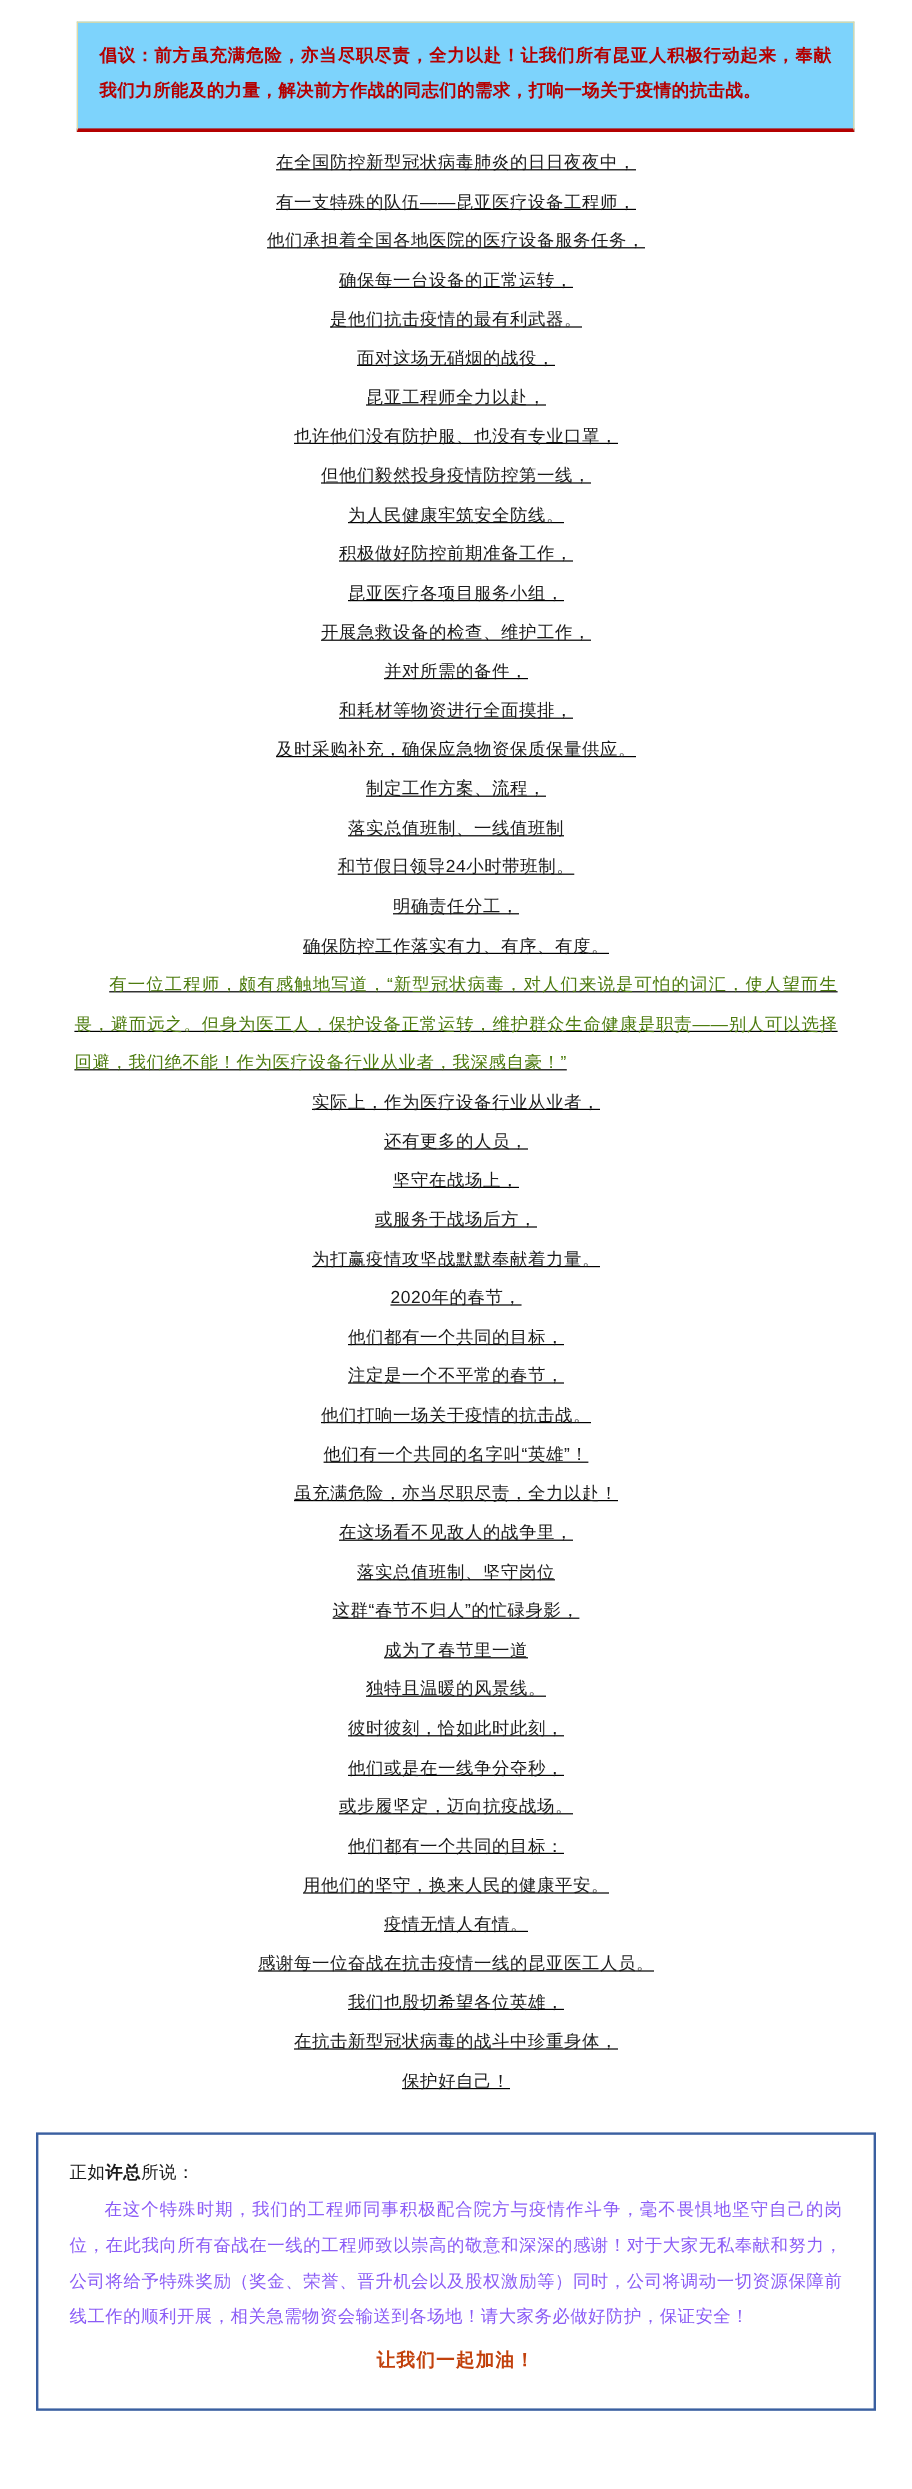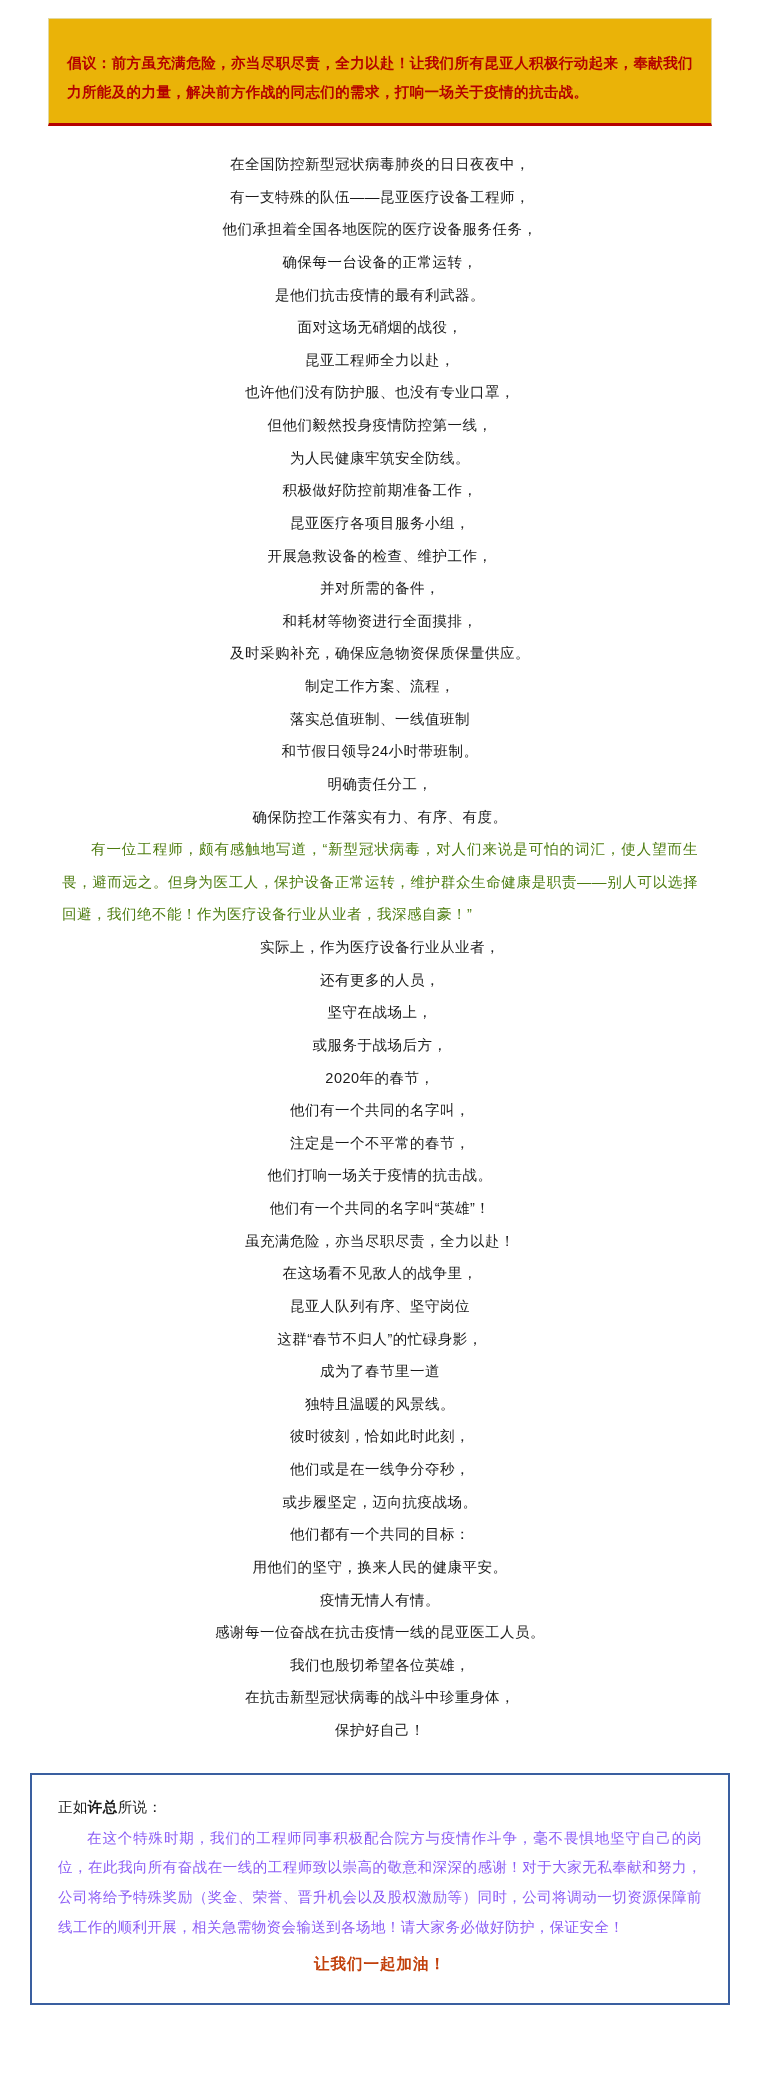--- a/index.html
+++ b/index.html
@@ -15,43 +15,44 @@
     width: 760px;
     min-height: 2074px;
     box-sizing: border-box;
     padding: 0;
     background: #ffffff;
     position: relative;
   }
 
   
   .callout {
-    margin: 18px 48px 0 48px;
-    background: #eab308;
+    margin: 18px 48px 0 64px;
+    background: #7dd3fc;
     border: 1px solid #e2d9a0;
     border-bottom: 3px solid #b40000;
     box-sizing: border-box;
-    padding: 30px 18px 16px 18px;
+    padding: 14px 18px 16px 18px;
   }
   .callout p {
     margin: 0;
     color: #b40000;
     font-size: 14.5px;
     line-height: 2.0;
     letter-spacing: 0.4px;
     text-align: justify;
     font-weight: bold;
   }
   .callout .lead {
     color: #b40000;
   }
 
   
   .body-lines {
-    margin: 22px 60px 0 60px;
+    margin: 10px 60px 0 60px;
+    text-decoration: underline;
   }
   .body-lines .line {
     text-align: center;
     color: #1a1a1a;
     font-size: 14.5px;
     line-height: 2.25;
     letter-spacing: 0.5px;
   }
   .body-lines .para {
     text-align: justify;
@@ -128,28 +129,29 @@
     <div class="line">制定工作方案、流程，</div>
     <div class="line">落实总值班制、一线值班制</div>
     <div class="line">和节假日领导24小时带班制。</div>
     <div class="line">明确责任分工，</div>
     <div class="line">确保防控工作落实有力、有序、有度。</div>
     <div class="para">有一位工程师，颇有感触地写道，“新型冠状病毒，对人们来说是可怕的词汇，使人望而生畏，避而远之。但身为医工人，保护设备正常运转，维护群众生命健康是职责——别人可以选择回避，我们绝不能！作为医疗设备行业从业者，我深感自豪！”</div>
     <div class="line">实际上，作为医疗设备行业从业者，</div>
     <div class="line">还有更多的人员，</div>
     <div class="line">坚守在战场上，</div>
     <div class="line">或服务于战场后方，</div>
+    <div class="line">为打赢疫情攻坚战默默奉献着力量。</div>
     <div class="line">2020年的春节，</div>
-    <div class="line">他们有一个共同的名字叫，</div>
+    <div class="line">他们都有一个共同的目标，</div>
     <div class="line">注定是一个不平常的春节，</div>
     <div class="line">他们打响一场关于疫情的抗击战。</div>
     <div class="line">他们有一个共同的名字叫“英雄”！</div>
     <div class="line">虽充满危险，亦当尽职尽责，全力以赴！</div>
     <div class="line">在这场看不见敌人的战争里，</div>
-    <div class="line">昆亚人队列有序、坚守岗位</div>
+    <div class="line">落实总值班制、坚守岗位</div>
     <div class="line">这群“春节不归人”的忙碌身影，</div>
     <div class="line">成为了春节里一道</div>
     <div class="line">独特且温暖的风景线。</div>
     <div class="line">彼时彼刻，恰如此时此刻，</div>
     <div class="line">他们或是在一线争分夺秒，</div>
     <div class="line">或步履坚定，迈向抗疫战场。</div>
     <div class="line">他们都有一个共同的目标：</div>
     <div class="line">用他们的坚守，换来人民的健康平安。</div>
     <div class="line">疫情无情人有情。</div>
     <div class="line">感谢每一位奋战在抗击疫情一线的昆亚医工人员。</div>

